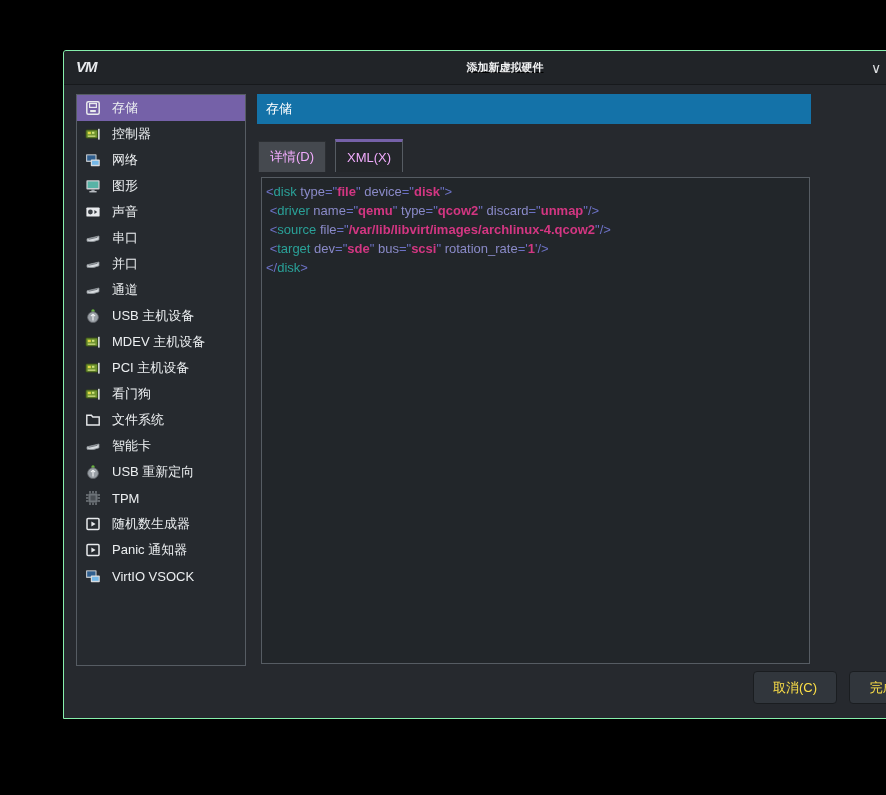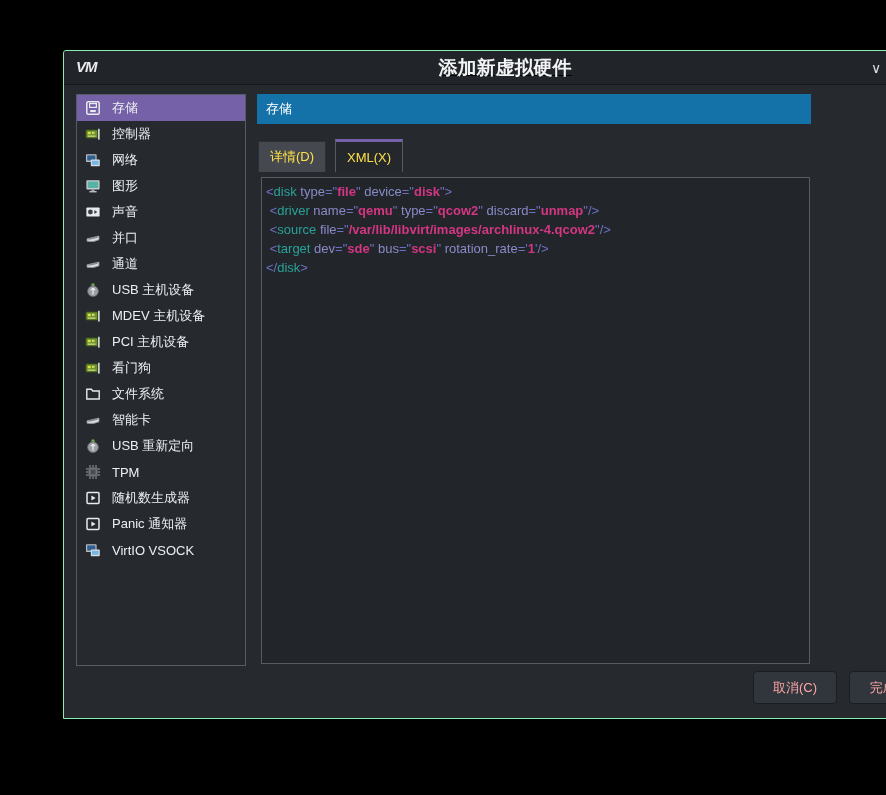--- a/index.html
+++ b/index.html
@@ -16,21 +16,21 @@
   }
   .titlebar {
     position:relative; height:34px; background:#212428;
     border-bottom:1px solid #17191c; border-radius:3px 3px 0 0;
     display:flex; align-items:center; justify-content:center;
   }
   .titlebar .logo {
     position:absolute; left:12px; top:7px; color:#e8eaed; font-weight:bold;
     font-size:15px; letter-spacing:-1px; font-style:italic;
   }
-  .titlebar .title { color:#f2f3f4; font-size:19px; font-weight:bold; }
+  .titlebar .title { color:#f2f3f4; font-size:11px; font-weight:bold; }
   .win-controls { position:absolute; right:10px; top:0; height:34px; display:flex; align-items:center; }
   .win-controls span {
     width:24px; height:24px; display:flex; align-items:center; justify-content:center;
     color:#dadcde; font-size:14px; cursor:pointer;
   }
   .body { position:absolute; left:0; top:34px; right:0; bottom:0;padding-left:28px; }
 
   .hw-list {
     position:absolute; left:12px; top:9px; width:170px; height:572px;
     background:#262a2f; border:1px solid #565c63; overflow:hidden;
@@ -41,21 +41,21 @@
   .hw-row .lbl { white-space:nowrap; }
 
   .blue-header {
     position:absolute; left:193px; top:9px; width:554px; height:30px;
     background:#1472a8; color:#ffffff; font-size:13px;
     display:flex; align-items:center; padding-left:9px;
   }
 
   .tab-bar { position:absolute; left:194px; top:54px; height:33px; display:flex; align-items:flex-end; }
   .tab {
-    height:31px; padding:0 11px; font-size:13px; color:#fde047; background:#45494f;
+    height:31px; padding:0 11px; font-size:13px; color:#f0abfc; background:#45494f;
     display:flex; align-items:center; margin-right:1px; border:1px solid #2c2f33; border-bottom:none;
   }
   .tab.active {
     height:33px; background:#24272b; border-top:3px solid #7561a8;
     border-left:1px solid #565c63; border-right:1px solid #565c63;margin-left:8px;
   }
 
   .xml-panel {
     position:absolute; left:197px; top:92px; width:549px; height:487px;
     background:#22262a; border:1px solid #565c63;
@@ -64,21 +64,21 @@
   }
   .tok-p { color:#6c71c4; }
   .tok-t { color:#2aa198; }
   .tok-a { color:#8a8ac8; }
   .tok-v { color:#d33682; font-weight:bold; }
 
   .footer { position:absolute; right:13px; bottom:14px; display:flex; gap:12px; }
   .btn {
     min-width:84px; height:33px; padding:0 15px;
     background:#31363c; border:1px solid #1a1d20; border-radius:4px;
-    color:#fca5a5; font-size:13px; display:flex; align-items:center; justify-content:center;
+    color:#fde047; font-size:13px; display:flex; align-items:center; justify-content:center;
     cursor:pointer;
   }
 </style>
 </head>
 <body>
 
 <div class="page">
   <div class="window">
 
     <div class="titlebar">
@@ -140,20 +140,29 @@
           </div>
           <div class="hw-row">
             <span class="icon">
               <svg viewBox="0 0 16 16" width="16" height="16">
                 <rect x="1.4" y="3.4" width="13.2" height="9.2" rx="0.9" fill="#e8eaed"></rect>
                 <circle cx="5.4" cy="8" r="2.4" fill="#3a3f44"></circle>
                 <path d="M9.4 5.9l2.8 2.1-2.8 2.1z" fill="#3a3f44"></path>
               </svg>
             </span>
             <span class="lbl">声音</span>
+          </div>
+          <div class="hw-row">
+            <span class="icon">
+              <svg viewBox="0 0 16 16" width="16" height="16">
+                <path d="M2 8.8 L14 6 L14 9.8 Q8 12.6 2 11.2 Z" fill="#d7dbdf" stroke="#8a9096" stroke-width="0.8"></path>
+                <path d="M3.6 9.3 l8.8 -2" stroke="#6d7378" stroke-width="0.9" fill="none"></path>
+              </svg>
+            </span>
+            <span class="lbl">串口</span>
           </div>
           <div class="hw-row">
             <span class="icon">
               <svg viewBox="0 0 16 16" width="16" height="16">
                 <path d="M2 8.8 L14 6 L14 9.8 Q8 12.6 2 11.2 Z" fill="#d7dbdf" stroke="#8a9096" stroke-width="0.8"></path>
                 <path d="M3.6 9.3 l8.8 -2" stroke="#6d7378" stroke-width="0.9" fill="none"></path>
               </svg>
             </span>
             <span class="lbl">并口</span>
           </div>

